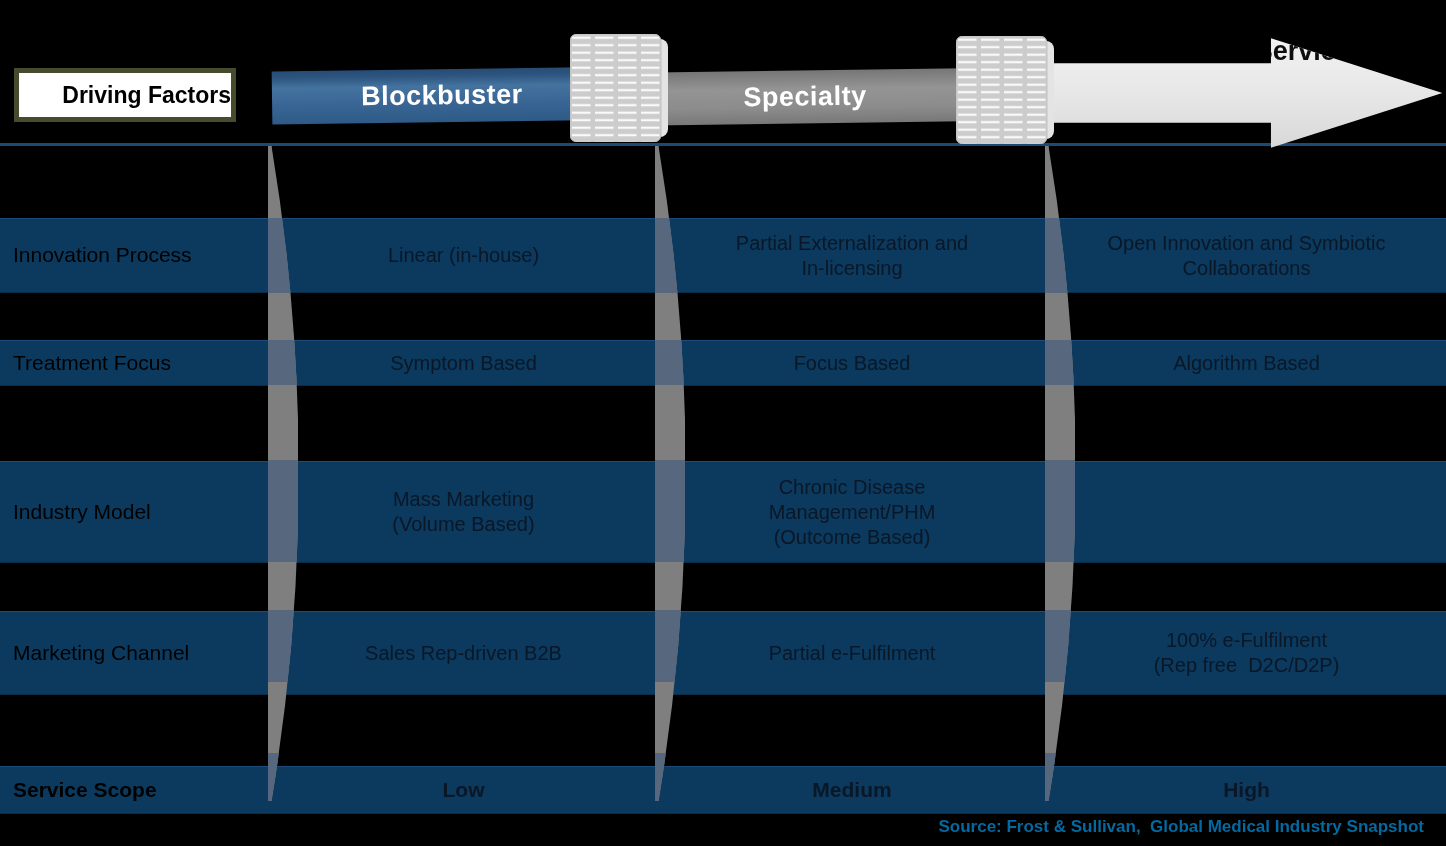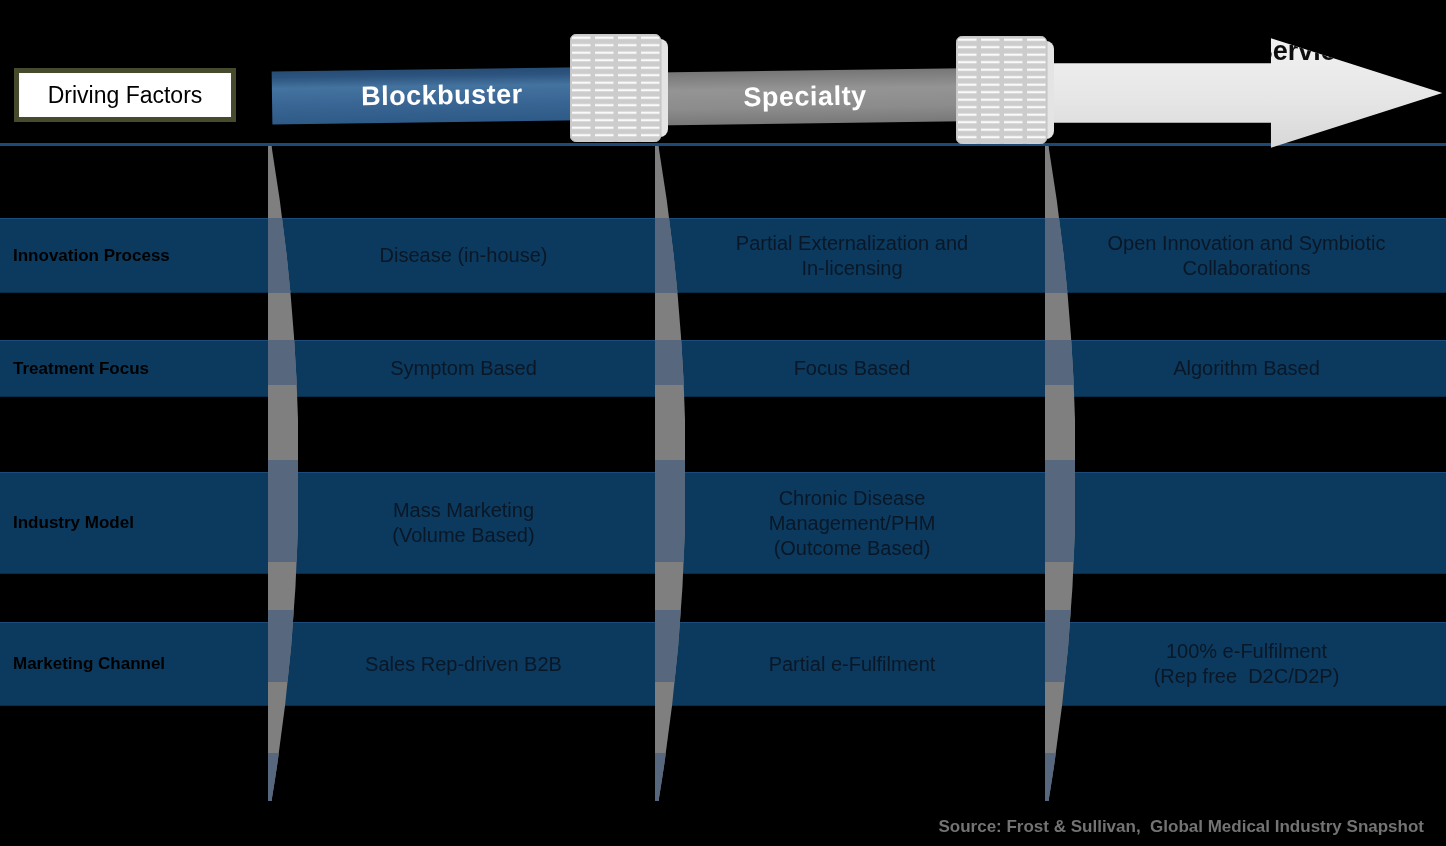--- a/index.html
+++ b/index.html
@@ -14,22 +14,22 @@
     width: 1446px; height: 846px;
     background: #000000;
   }
 
   
   .df-box {
     position: absolute; left: 14px; top: 68px;
     width: 212px; height: 44px;
     background: #ffffff;
     border: 5px solid #474b2e;
-    display: flex; align-items: center; justify-content: center;
-    font-weight: normal; font-size: 23px; color: #000000;
+    display: flex; align-items: center; justify-content: flex-end;
+    font-weight: bold; font-size: 23px; color: #000000;
   }
   .ribbon {
     position: absolute;
     display: flex; align-items: center; justify-content: center;
     color: #ffffff; font-weight: bold; font-size: 27px;
     letter-spacing: 0.5px;
     transform: rotate(-0.8deg);
     z-index: 1;
   }
   .ribbon-blue {
@@ -80,36 +80,36 @@
     display: flex; align-items: center; justify-content: center;
     text-align: center;
     color: #0a1726;
     font-size: 20px; line-height: 1.25;
     white-space: pre-line;
     padding: 0 26px; box-sizing: border-box;
   }
   .cell.label {
     justify-content: flex-start; text-align: left;
     padding: 0 6px 0 13px;
-    font-weight: bold; font-size: 17px; color: #000000;
+    font-weight: normal; font-size: 21px; color: #000000;
   }
   .trow.bold-cells .cell { font-weight: bold; font-size: 21px; }
 
   .vline {
     position: absolute; top: 0; height: 655px; width: 3px;
     background: #1b4672; z-index: 1;
   }
   .spindle {
     position: absolute; top: 0; z-index: 2;
   }
 
   
   .source {
     position: absolute; right: 22px; bottom: 9px;
-    color: #737373; font-size: 17px; font-weight: bold;
+    color: #0369a1; font-size: 17px; font-weight: bold;
     white-space: pre;
   }
 </style>
 </head>
 <body>
 
 <div class="stage">
 
   <svg width="0" height="0" style="position:absolute">
     <defs>
@@ -145,30 +145,30 @@
   <div class="arrow-service">
     <span>Medicine-as-Service</span>
   </div>
 
   <div class="table">
 
     <div class="trow spacer" style="height:72px"></div>
 
     <div class="trow blue" style="height:75px">
       <div class="cell label">Innovation Process</div>
-      <div class="cell">Disease (in-house)</div>
+      <div class="cell">Linear (in-house)</div>
       <div class="cell">Partial Externalization and
 In-licensing</div>
       <div class="cell">Open Innovation and Symbiotic
 Collaborations</div>
     </div>
 
     <div class="trow spacer" style="height:47px"></div>
 
-    <div class="trow blue" style="height:57px">
+    <div class="trow blue" style="height:46px">
       <div class="cell label">Treatment Focus</div>
       <div class="cell">Symptom Based</div>
       <div class="cell">Focus Based</div>
       <div class="cell">Algorithm Based</div>
     </div>
 
     <div class="trow spacer" style="height:75px"></div>
 
     <div class="trow blue" style="height:102px">
       <div class="cell label">Industry Model</div>
@@ -184,20 +184,26 @@
     <div class="trow blue" style="height:84px">
       <div class="cell label">Marketing Channel</div>
       <div class="cell">Sales Rep-driven B2B</div>
       <div class="cell">Partial e-Fulfilment</div>
       <div class="cell">100% e-Fulfilment
 (Rep free&nbsp; D2C/D2P)</div>
     </div>
 
     <div class="trow spacer" style="height:71px"></div>
 
+    <div class="trow blue bold-cells" style="height:48px">
+      <div class="cell label">Service Scope</div>
+      <div class="cell">Low</div>
+      <div class="cell">Medium</div>
+      <div class="cell">High</div>
+    </div>
 
     <div class="vline" style="left:269px"></div>
     <div class="vline" style="left:656px"></div>
     <div class="vline" style="left:1046px"></div>
 
     <svg class="spindle" style="left:268px" width="30" height="655" viewBox="0 0 30 655">
       <defs>
           <clipPath id="sp1">
             <path d="M0 0 H3.5 Q58 327 3.5 655 H0 Z"></path>
           </clipPath>

